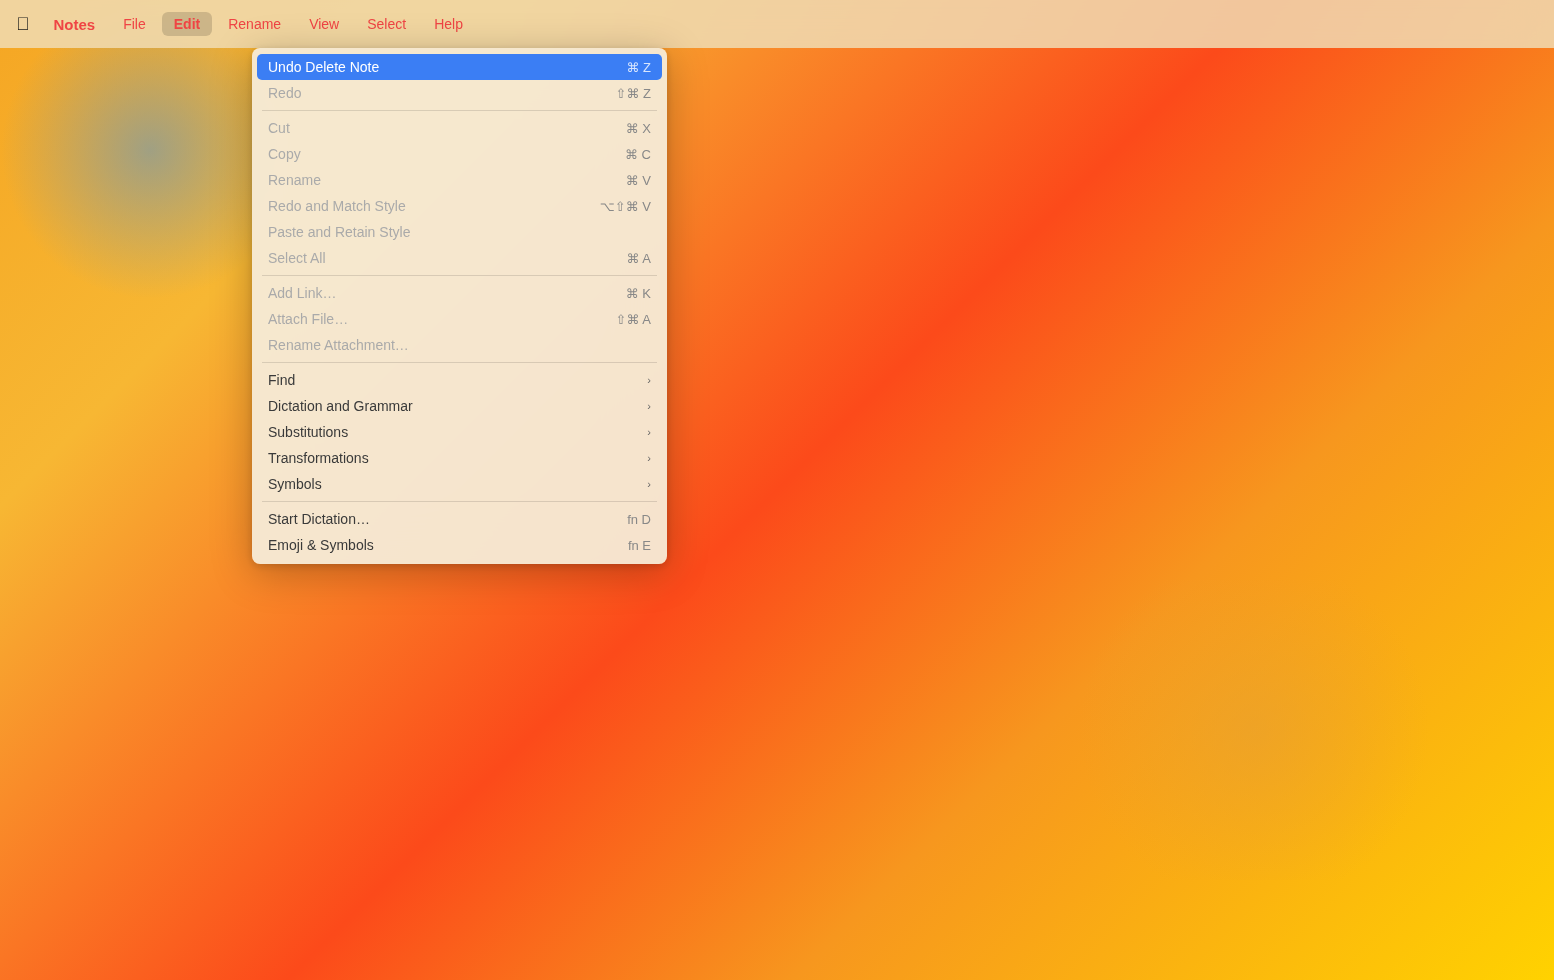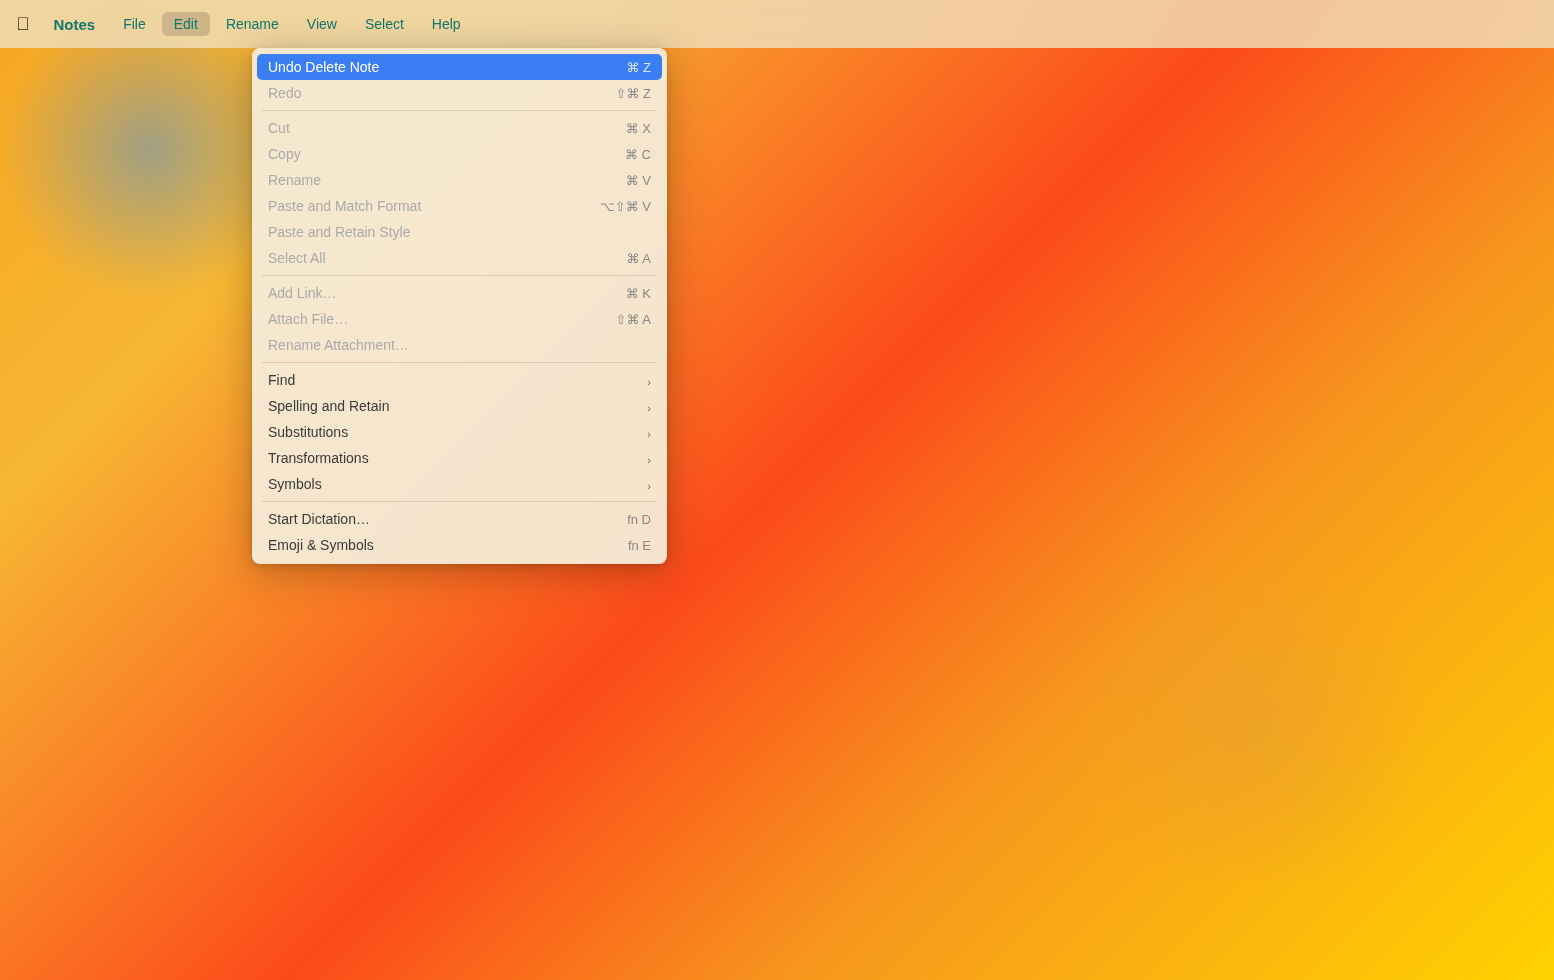--- a/index.html
+++ b/index.html
@@ -50,27 +50,28 @@
       padding: 0 16px;
       gap: 4px;
       z-index: 100;
     }
 
     .menubar-item {
       padding: 4px 12px;
       border-radius: 6px;
       font-size: 14px;
       font-weight: 400;
-      color: #0f766e;
+      color: #ef4444;
       cursor: pointer;
       white-space: nowrap;
     }
 
     .menubar-item.active {
       background: rgba(0,0,0,0.15);
+      font-weight: bold;
     }
 
     .menubar-item.app-name {
       font-weight: 600;
       font-size: 15px;
     }
 
     .apple-logo {
       font-size: 18px;
       margin-right: 8px;
@@ -86,21 +87,21 @@
       background: rgba(245, 235, 215, 0.95);
       backdrop-filter: blur(30px);
       border-radius: 8px;
       box-shadow: 0 8px 40px rgba(0,0,0,0.25), 0 2px 8px rgba(0,0,0,0.15);
       padding: 6px 0;
       z-index: 200;
     }
 
     .menu-item {
       display: flex;
-      align-items: flex-end;
+      align-items: center;
       justify-content: space-between;
       padding: 5px 16px;
       font-size: 14px;
       color: #3a3a3a;
       cursor: pointer;
       min-height: 26px;
       gap: 16px;
     }
 
     .menu-item.highlighted {
@@ -187,21 +188,21 @@
     <span class="menu-item-label">Copy</span>
     <span class="menu-item-shortcut">⌘ C</span>
   </div>
 
   <div class="menu-item disabled">
     <span class="menu-item-label">Rename</span>
     <span class="menu-item-shortcut">⌘ V</span>
   </div>
 
   <div class="menu-item disabled">
-    <span class="menu-item-label">Paste and Match Format</span>
+    <span class="menu-item-label">Redo and Match Style</span>
     <span class="menu-item-shortcut">⌥⇧⌘ V</span>
   </div>
 
   <div class="menu-item disabled">
     <span class="menu-item-label">Paste and Retain Style</span>
     <span class="menu-item-shortcut"></span>
   </div>
 
   <div class="menu-item disabled">
     <span class="menu-item-label">Select All</span>
@@ -228,21 +229,21 @@
   <div class="menu-separator"></div>
 
   <div class="menu-item">
     <span class="menu-item-label">Find</span>
     <span class="menu-item-right">
       <span class="chevron">›</span>
     </span>
   </div>
 
   <div class="menu-item">
-    <span class="menu-item-label">Spelling and Retain</span>
+    <span class="menu-item-label">Dictation and Grammar</span>
     <span class="menu-item-right">
       <span class="chevron">›</span>
     </span>
   </div>
 
   <div class="menu-item">
     <span class="menu-item-label">Substitutions</span>
     <span class="menu-item-right">
       <span class="chevron">›</span>
     </span>

